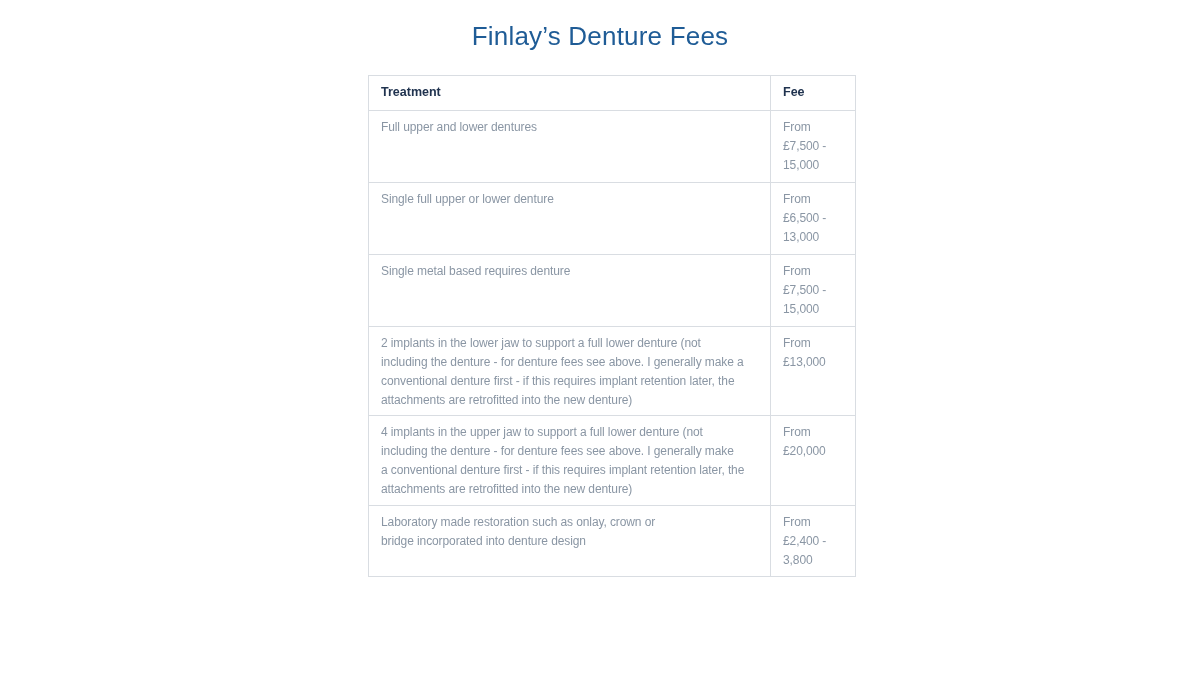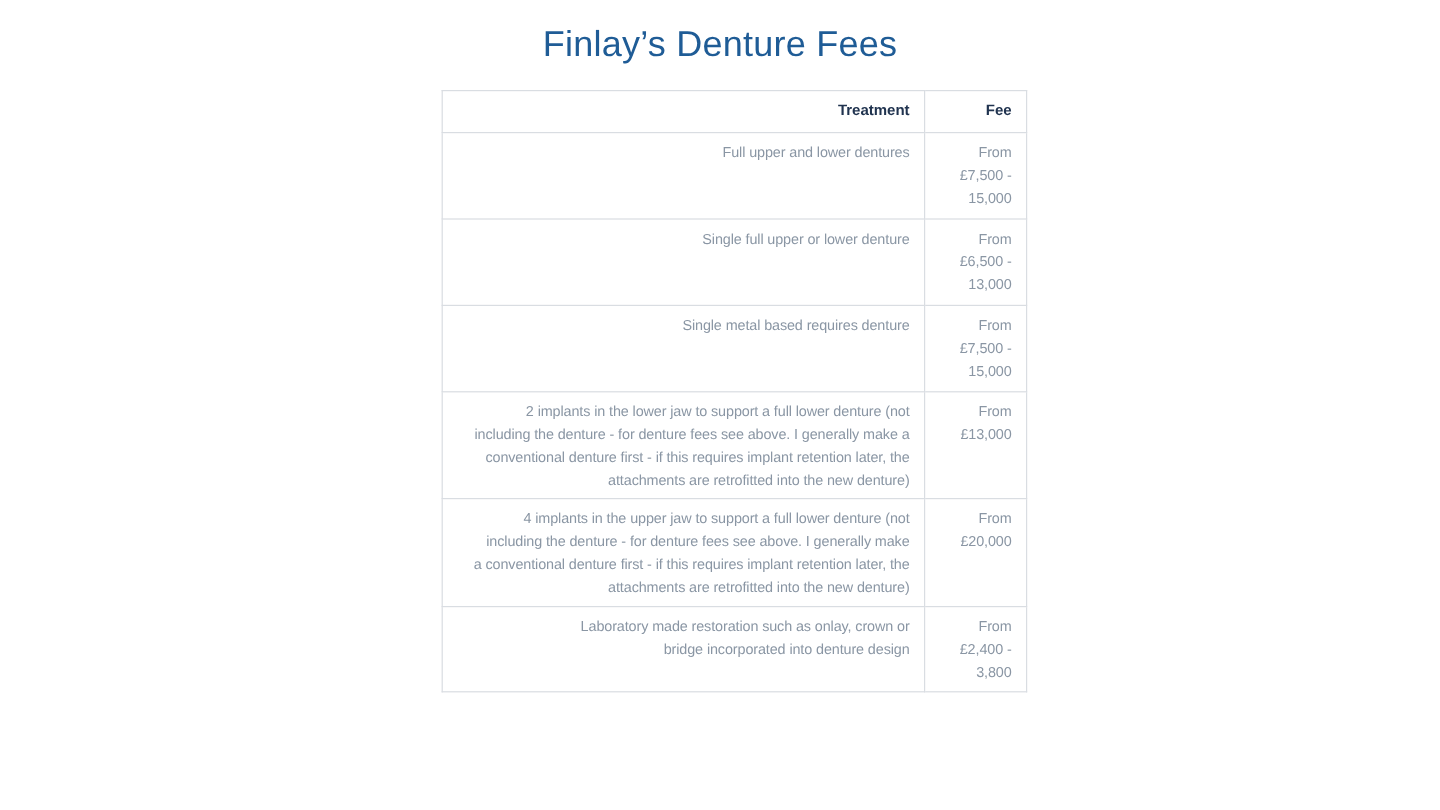--- a/index.html
+++ b/index.html
@@ -15,38 +15,38 @@
     background:var(--page-bg);
     font-family:"Liberation Sans", sans-serif;
     position:relative;
     overflow:hidden;
   }
   .page-title{
     position:absolute;
     top:21px;left:0;
     width:1200px;
     text-align:center;
-    font-size:30px;
+    font-size:26px;
     font-weight:normal;
     color:var(--title-blue);
     letter-spacing:0.2px;
     margin:0;
   }
   table.fees-table{
     position:absolute;
     left:368px;top:75px;
     width:487px;
     border-collapse:collapse;
     table-layout:fixed;
   }
   .fees-table th,
   .fees-table td{
     border:1px solid var(--border-gray);
     vertical-align:top;
-    text-align:right;
+    text-align:left;
     padding:7px 12px 5px 12px;
     font-size:12px;
     line-height:19px;
     color:var(--body-gray);
     white-space:pre-line;
     letter-spacing:-0.1px;
     overflow:hidden;
   }
   .fees-table th{
     font-size:12.5px;

